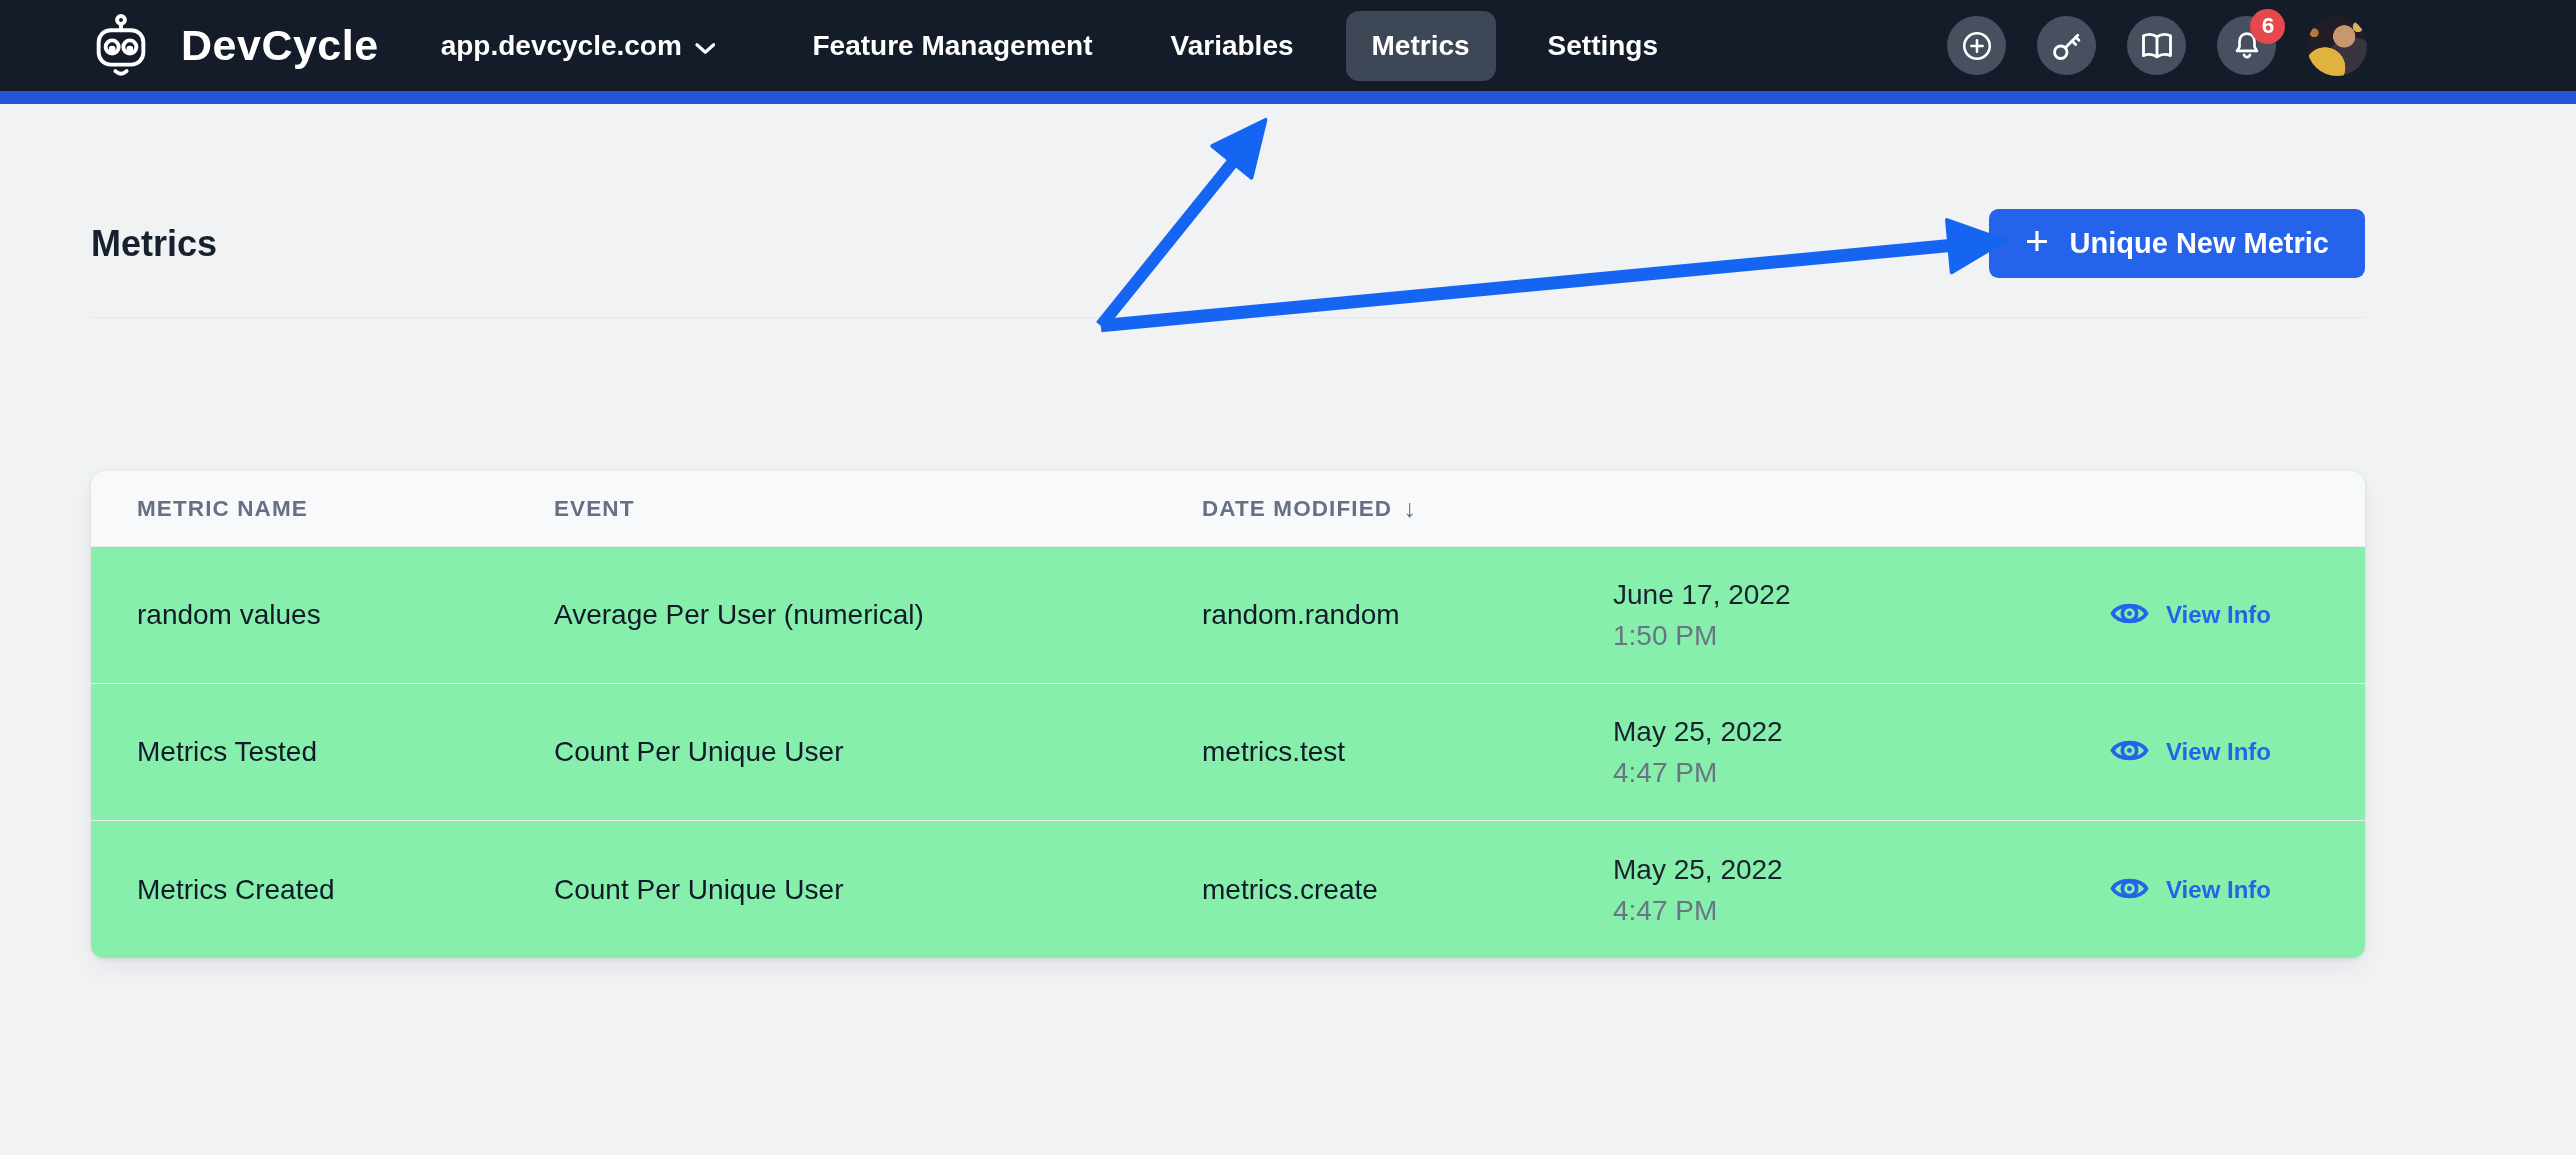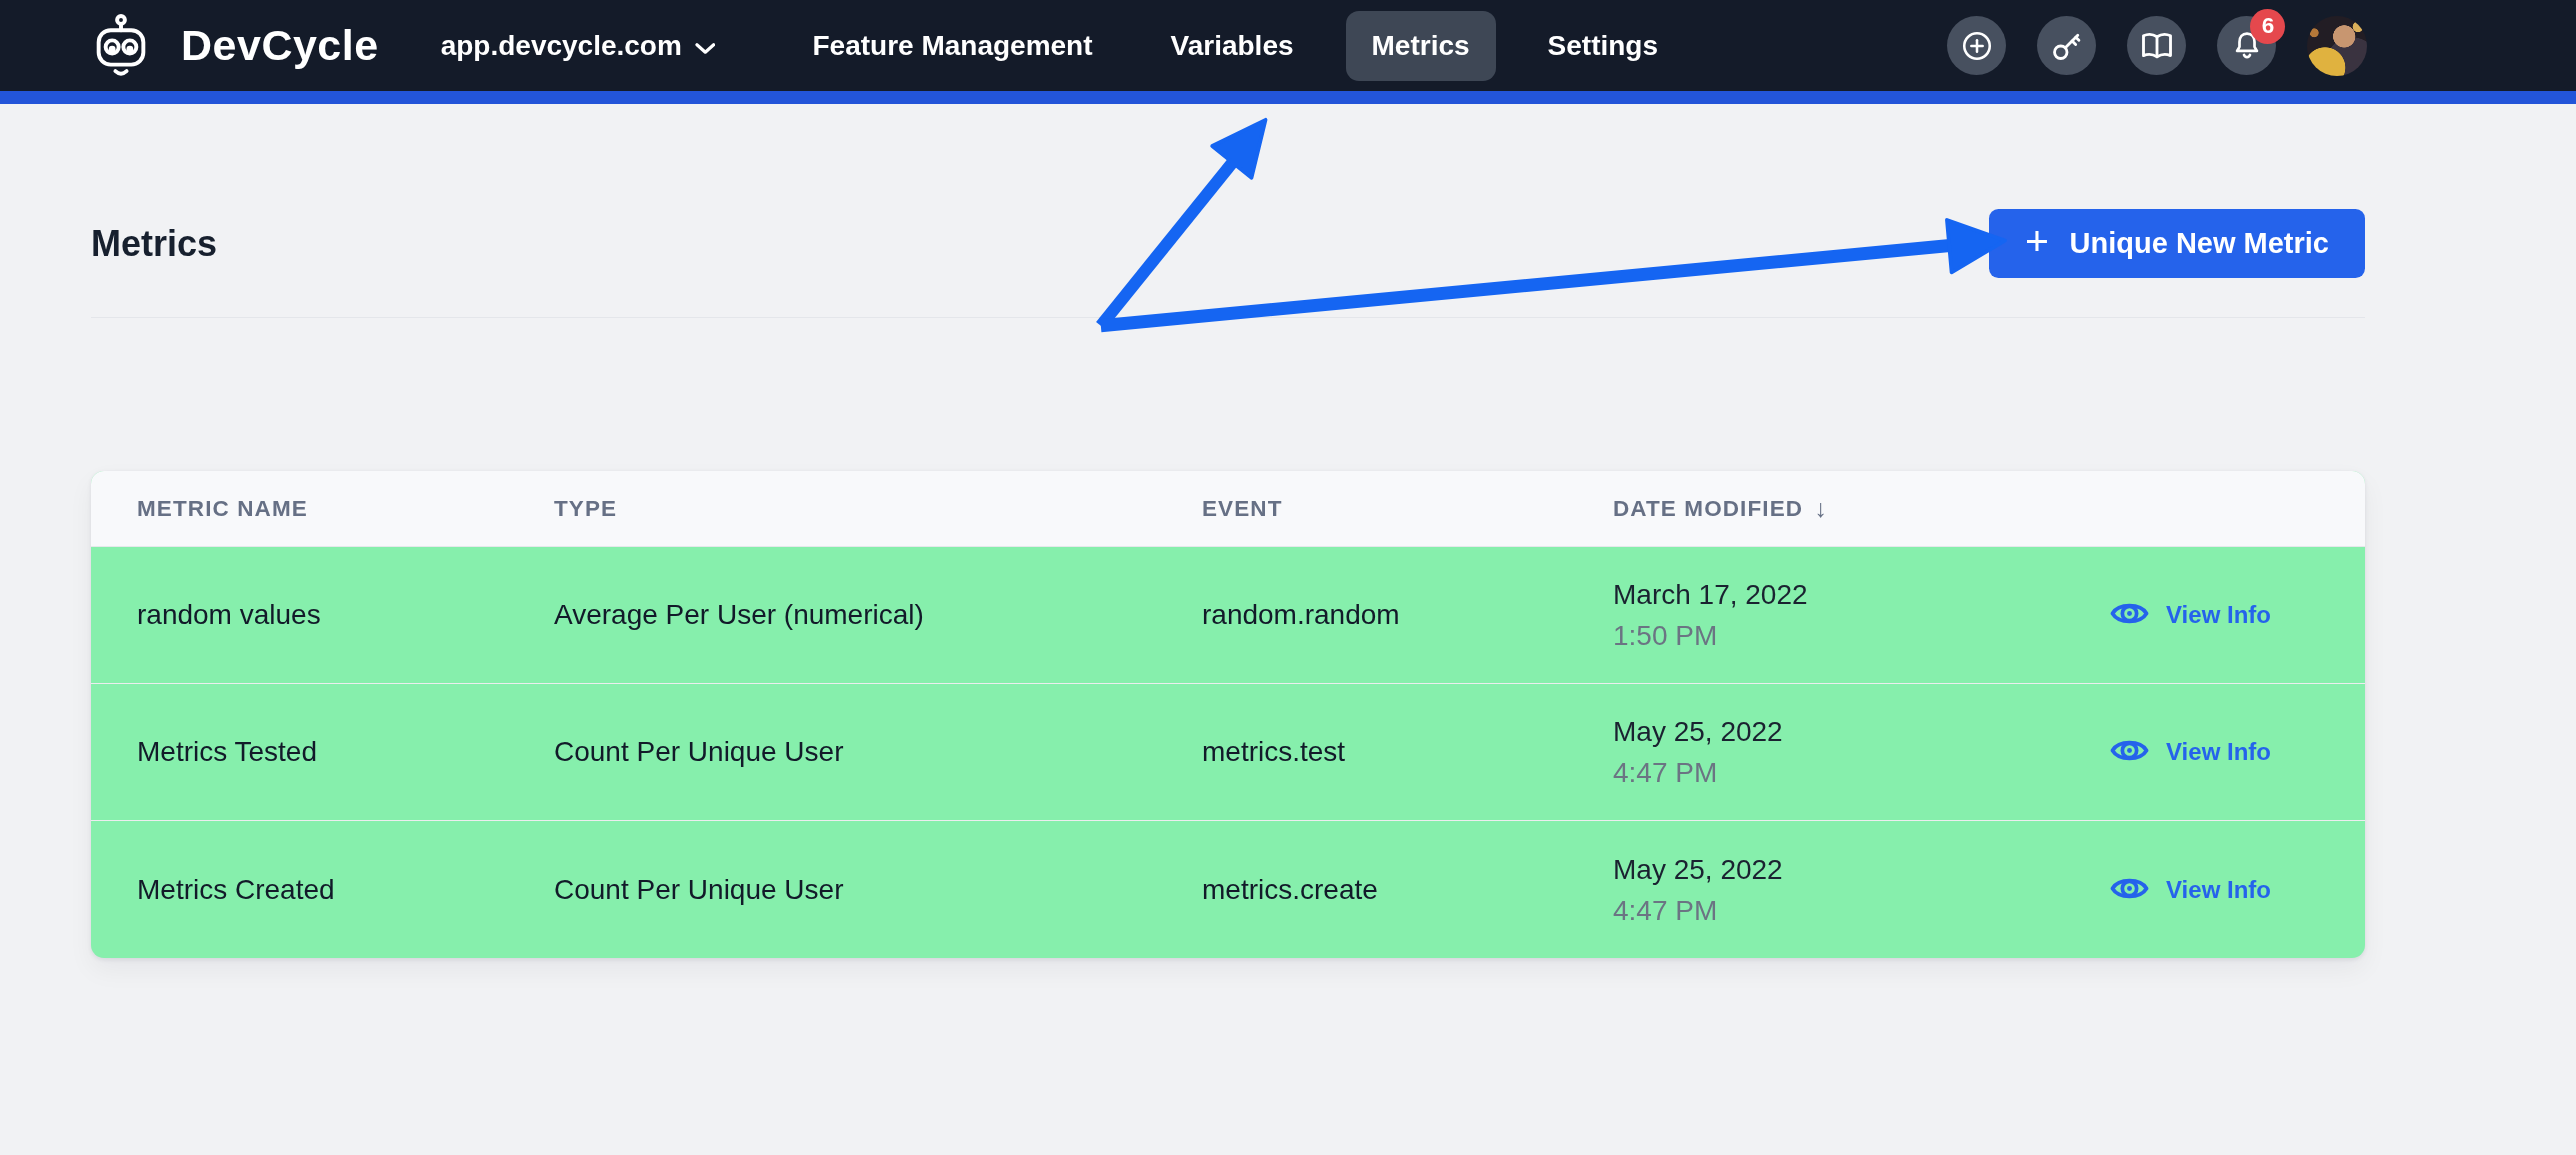--- a/index.html
+++ b/index.html
@@ -193,38 +193,35 @@
     </button>
   </div>
   <hr class="divider">
 
   <section class="card">
     <div class="trow thead">
       <div class="th">
         <span>Metric Name</span>
       </div>
       <div class="th">
-        <span>Type</span>
-      </div>
-      <div class="th">
         <span>Event</span>
       </div>
       <div class="th">
         <span>Date Modified</span>
         <span class="sort-arrow">↓</span>
       </div>
       <div class="th"></div>
     </div>
 
     <div class="trow tbody-row">
       <div class="cell">random values</div>
       <div class="cell">Average Per User (numerical)</div>
       <div class="cell">random.random</div>
       <div class="cell date-cell">
-        <div class="date-main">March 17, 2022</div>
+        <div class="date-main">June 17, 2022</div>
         <div class="date-time">1:50 PM</div>
       </div>
       <div class="action-cell">
         <span>
           <svg width="39" height="39" viewBox="0 0 24 24" fill="none" stroke="#2563eb" stroke-width="2.3" stroke-linejoin="round">
             <path d="M1.5 12 C5.4 5.6 18.6 5.6 22.5 12 C18.6 18.4 5.4 18.4 1.5 12 Z"></path>
             <circle cx="12" cy="12" r="4.4"></circle>
             <circle cx="12" cy="12" r="1.5" fill="#2563eb" stroke="none"></circle>
           </svg>
         </span>

